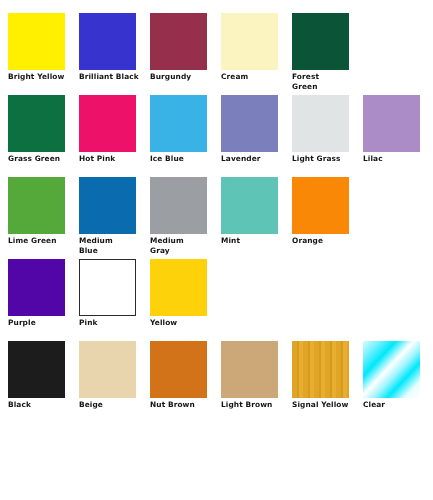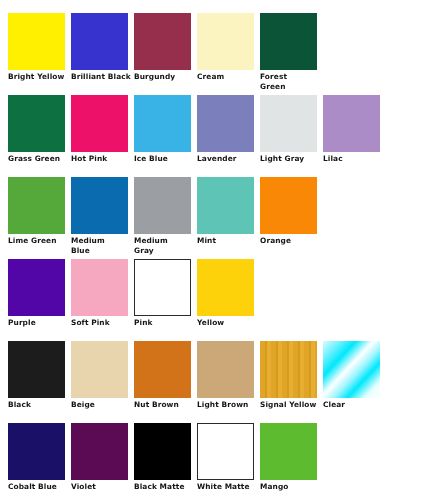--- a/index.html
+++ b/index.html
@@ -19,21 +19,21 @@
     width: 433px;
     height: 500px;
     padding: 13px 0 0 8px;
     display: flex;
     flex-direction: column;
     gap: 10px;
   }
   .swatch-row {
     display: flex;
     flex-direction: row;
-    gap: 6px;
+    gap: 14px;
     height: 72px;
   }
   .swatch-cell {
     width: 57px;
     display: flex;
     flex-direction: column;
     align-items: flex-start;
   }
   .swatch-chip {
     width: 57px;
@@ -96,21 +96,21 @@
       <div class="swatch-cell">
         <div class="swatch-chip" style="background: rgb(57, 179, 229);"></div>
         <div class="swatch-label">Ice Blue</div>
       </div>
       <div class="swatch-cell">
         <div class="swatch-chip" style="background: rgb(123, 127, 188);"></div>
         <div class="swatch-label">Lavender</div>
       </div>
       <div class="swatch-cell">
         <div class="swatch-chip" style="background: rgb(224, 228, 229);"></div>
-        <div class="swatch-label">Light Gray</div>
+        <div class="swatch-label">Light Grass</div>
       </div>
       <div class="swatch-cell">
         <div class="swatch-chip" style="background: rgb(172, 140, 198);"></div>
         <div class="swatch-label">Lilac</div>
       </div>
     </div>
     <div class="swatch-row">
       <div class="swatch-cell">
         <div class="swatch-chip" style="background: rgb(85, 168, 58);"></div>
         <div class="swatch-label">Lime Green</div>
@@ -133,24 +133,20 @@
         <div class="swatch-chip" style="background: rgb(249, 136, 6);"></div>
         <div class="swatch-label">Orange</div>
       </div>
     </div>
     <div class="swatch-row">
       <div class="swatch-cell">
         <div class="swatch-chip" style="background: rgb(82, 6, 168);"></div>
         <div class="swatch-label">Purple</div>
       </div>
       <div class="swatch-cell">
-        <div class="swatch-chip" style="background: rgb(245, 168, 192);"></div>
-        <div class="swatch-label">Soft Pink</div>
-      </div>
-      <div class="swatch-cell">
         <div class="swatch-chip bordered" style="background: rgb(255, 255, 255);"></div>
         <div class="swatch-label">Pink</div>
       </div>
       <div class="swatch-cell">
         <div class="swatch-chip" style="background: rgb(253, 210, 10);"></div>
         <div class="swatch-label">Yellow</div>
       </div>
     </div>
     <div class="swatch-row">
       <div class="swatch-cell">
@@ -171,35 +167,13 @@
       </div>
       <div class="swatch-cell">
         <div class="swatch-chip" style="background: repeating-linear-gradient(90deg, rgb(224, 165, 38) 0px, rgb(224, 165, 38) 5px, rgb(213, 155, 31) 5px, rgb(213, 155, 31) 7px, rgb(231, 174, 50) 7px, rgb(231, 174, 50) 11px);"></div>
         <div class="swatch-label">Signal Yellow</div>
       </div>
       <div class="swatch-cell">
         <div class="swatch-chip" style="background: linear-gradient(133deg, rgb(216, 251, 255) 0%, rgb(125, 242, 255) 14%, rgb(0, 232, 251) 30%, rgb(255, 255, 255) 46%, rgb(158, 244, 255) 58%, rgb(0, 232, 251) 70%, rgb(232, 254, 255) 86%, rgb(255, 255, 255) 100%);"></div>
         <div class="swatch-label">Clear</div>
       </div>
     </div>
-    <div class="swatch-row">
-      <div class="swatch-cell">
-        <div class="swatch-chip" style="background: rgb(26, 16, 104);"></div>
-        <div class="swatch-label">Cobalt Blue</div>
-      </div>
-      <div class="swatch-cell">
-        <div class="swatch-chip" style="background: rgb(91, 11, 83);"></div>
-        <div class="swatch-label">Violet</div>
-      </div>
-      <div class="swatch-cell">
-        <div class="swatch-chip" style="background: rgb(0, 0, 0);"></div>
-        <div class="swatch-label">Black Matte</div>
-      </div>
-      <div class="swatch-cell">
-        <div class="swatch-chip bordered" style="background: rgb(255, 255, 255);"></div>
-        <div class="swatch-label">White Matte</div>
-      </div>
-      <div class="swatch-cell">
-        <div class="swatch-chip" style="background: rgb(92, 187, 46);"></div>
-        <div class="swatch-label">Mango</div>
-      </div>
-    </div>
   </div>
 
 </body></html>

